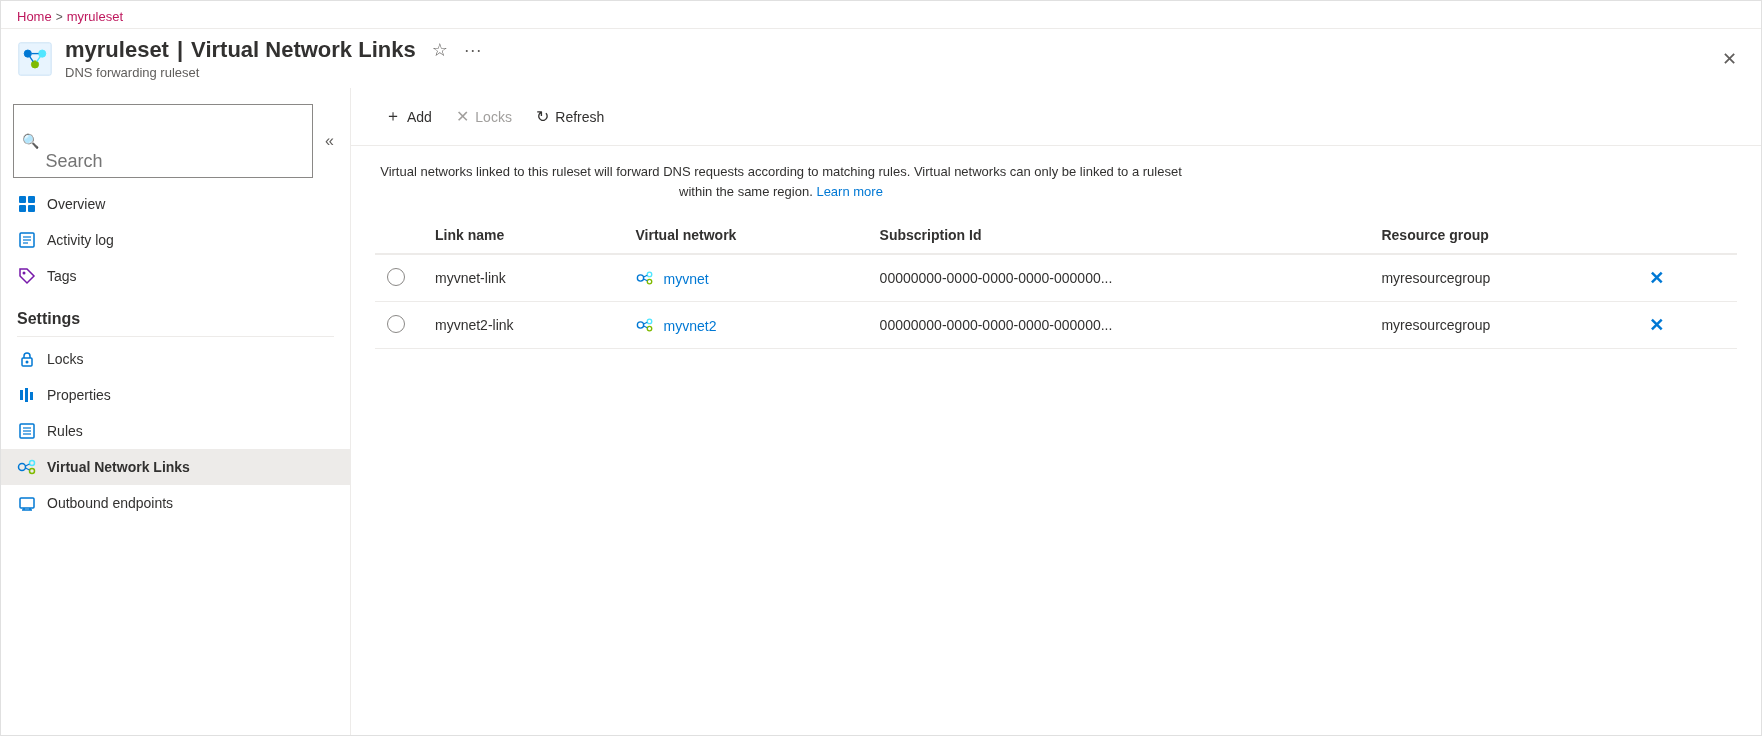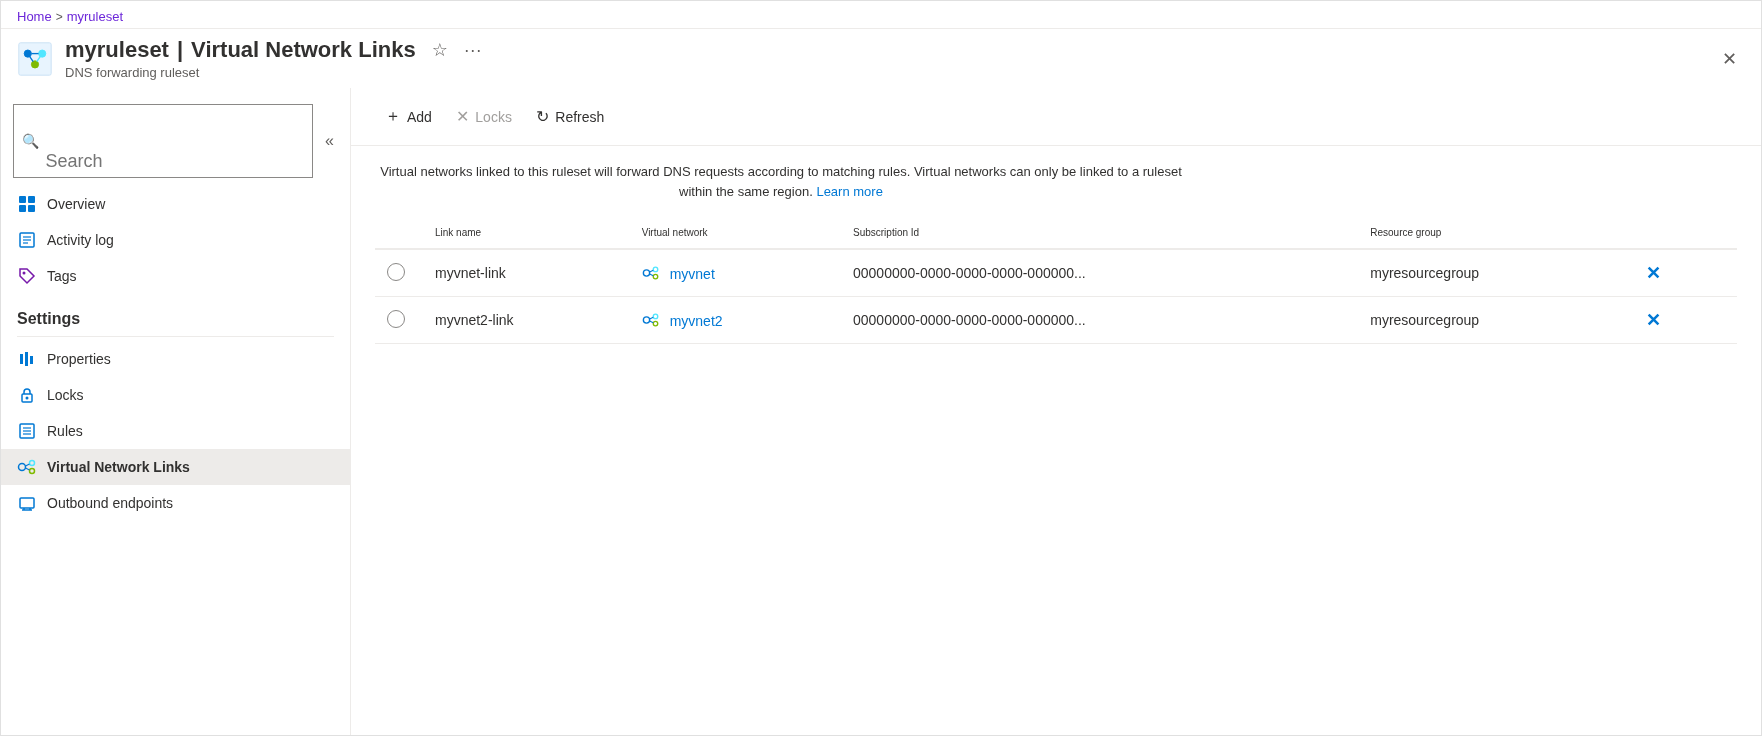--- a/index.html
+++ b/index.html
@@ -4,21 +4,21 @@
   <style>
     * { box-sizing: border-box; margin: 0; padding: 0; }
     body { font-family: 'Segoe UI', Arial, sans-serif; font-size: 14px; color: #323130; background: #fff; }
 
     .app-container { display: flex; flex-direction: column; width: 1762px; min-height: 736px; background: #fff; border: 1px solid #e0e0e0; }
 
     
     .header { display: flex; align-items: center; padding: 8px 16px 4px 16px; border-bottom: 1px solid #edebe9; }
     .breadcrumb { display: flex; align-items: center; font-size: 13px; color: #0078d4; gap: 4px; }
     .breadcrumb .separator { color: #605e5c; font-size: 12px; }
-    .breadcrumb a { color: #6d28d9; text-decoration: none; cursor: pointer; }
+    .breadcrumb a { color: #be185d; text-decoration: none; cursor: pointer; }
 
     
     .title-bar { display: flex; align-items: center; padding: 8px 16px 8px 16px; gap: 12px; }
     .title-text { display: flex; flex-direction: column; }
     .title-main { font-size: 22px; font-weight: 600; color: #323130; display: flex; align-items: center; gap: 8px; }
     .title-sub { font-size: 13px; color: #605e5c; margin-top: 2px; }
     .title-actions { display: flex; align-items: center; gap: 8px; margin-left: 4px; }
     .title-actions .star-btn, .title-actions .more-btn { background: none; border: none; cursor: pointer; font-size: 18px; color: #605e5c; padding: 2px 4px; }
     .close-btn { margin-left: auto; background: none; border: none; cursor: pointer; font-size: 18px; color: #605e5c; padding: 4px 8px; }
 
@@ -46,21 +46,21 @@
     .toolbar-btn { display: flex; align-items: center; gap: 6px; background: none; border: none; cursor: pointer; color: #323130; font-size: 14px; padding: 6px 10px; }
     .toolbar-btn.disabled { color: #a19f9d; cursor: default; }
     .toolbar-icon { font-size: 16px; }
 
     .info-text { padding: 16px 24px; font-size: 13px; color: #323130; max-width: 860px; line-height: 1.5; text-align: center; }
     .info-text a { color: #0078d4; text-decoration: none; }
 
     
     .table-container { padding: 0 24px; }
     .data-table { width: 100%; border-collapse: collapse; }
-    .data-table th { text-align: left; padding: 10px 12px; font-size: 10px; font-weight: 400; color: #323130; border-bottom: 2px solid #edebe9; }
+    .data-table th { text-align: left; padding: 10px 12px; font-size: 14px; font-weight: 700; color: #323130; border-bottom: 2px solid #edebe9; }
     .data-table td { padding: 10px 12px; font-size: 14px; color: #323130; border-bottom: 1px solid #edebe9; vertical-align: middle; }
     .select-col { width: 48px; }
     .radio-btn { width: 18px; height: 18px; border: 1.5px solid #8a8886; border-radius: 50%; display: inline-block; cursor: pointer; background: #fff; }
     .link-text { color: #0078d4; cursor: pointer; text-decoration: none; display: flex; align-items: flex-end; gap: 10px; }
     .delete-btn { color: #0078d4; cursor: pointer; font-size: 18px; font-weight: 600; background: none; border: none; padding: 2px 8px; }
 
     
     .dns-icon-svg { width: 36px; height: 36px; }
   </style>
 </head>
@@ -150,37 +150,37 @@
         <span>Tags</span>
       </div>
 
 
       <div class="section-header">Settings</div>
       <div class="section-divider"></div>
 
       <div class="nav-item">
         <span class="nav-icon">
           <svg width="18" height="18" viewBox="0 0 18 18">
+              <rect x="4" y="8" width="10" height="8" rx="1" fill="none" stroke="#0078d4" stroke-width="1.5"></rect>
+              <path d="M6 8V6a3 3 0 016 0v2" fill="none" stroke="#0078d4" stroke-width="1.5"></path>
+              <circle cx="9" cy="12" r="1.5" fill="#0078d4"></circle>
+            </svg>
+        </span>
+        <span>Locks</span>
+      </div>
+
+      <div class="nav-item">
+        <span class="nav-icon">
+          <svg width="18" height="18" viewBox="0 0 18 18">
               <rect x="2" y="4" width="3" height="10" fill="#0078d4"></rect>
               <rect x="7" y="2" width="3" height="14" fill="#0078d4"></rect>
               <rect x="12" y="6" width="3" height="8" fill="#0078d4"></rect>
             </svg>
         </span>
         <span>Properties</span>
-      </div>
-
-      <div class="nav-item">
-        <span class="nav-icon">
-          <svg width="18" height="18" viewBox="0 0 18 18">
-              <rect x="4" y="8" width="10" height="8" rx="1" fill="none" stroke="#0078d4" stroke-width="1.5"></rect>
-              <path d="M6 8V6a3 3 0 016 0v2" fill="none" stroke="#0078d4" stroke-width="1.5"></path>
-              <circle cx="9" cy="12" r="1.5" fill="#0078d4"></circle>
-            </svg>
-        </span>
-        <span>Locks</span>
       </div>
 
       <div class="nav-item">
         <span class="nav-icon">
           <svg width="18" height="18" viewBox="0 0 18 18">
               <rect x="2" y="2" width="14" height="14" rx="1" fill="none" stroke="#0078d4" stroke-width="1.5"></rect>
               <line x1="5" y1="6" x2="13" y2="6" stroke="#0078d4" stroke-width="1.2"></line>
               <line x1="5" y1="9" x2="13" y2="9" stroke="#0078d4" stroke-width="1.2"></line>
               <line x1="5" y1="12" x2="13" y2="12" stroke="#0078d4" stroke-width="1.2"></line>
             </svg>

